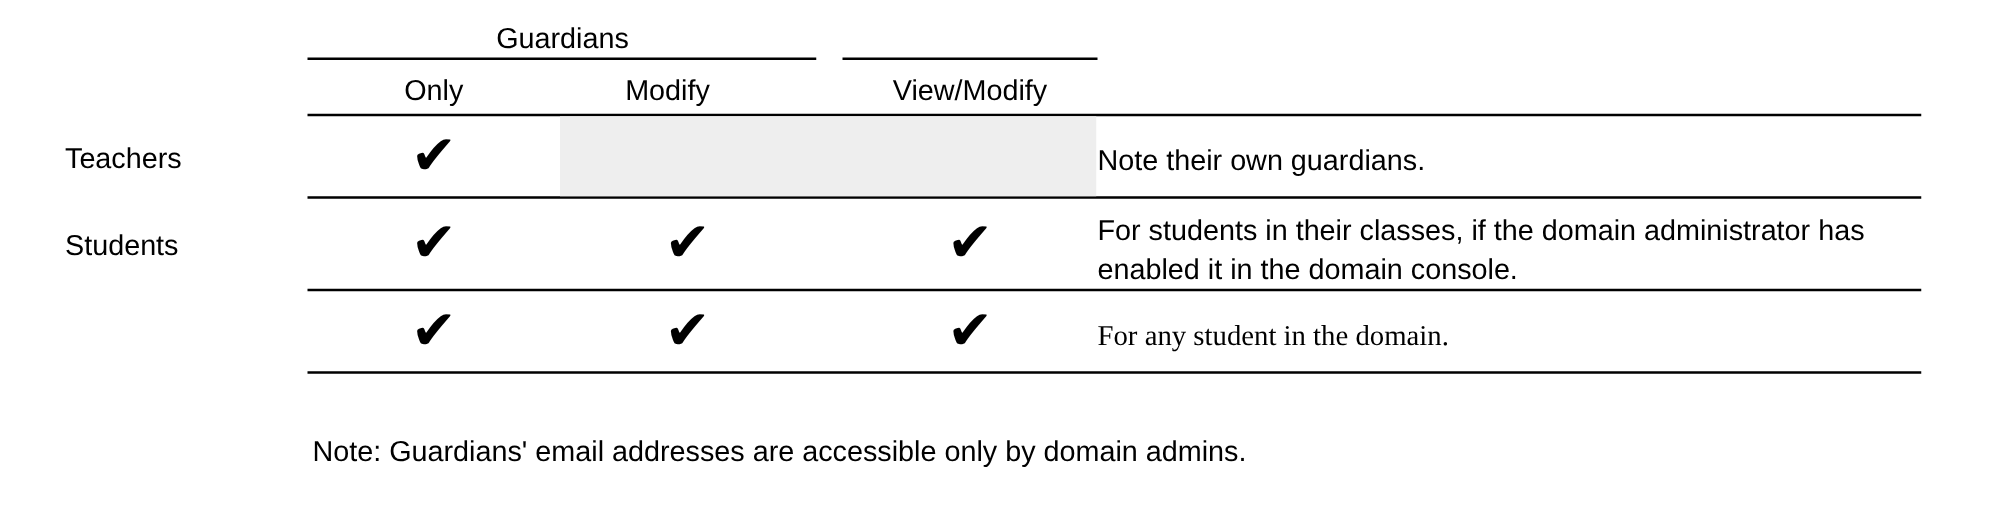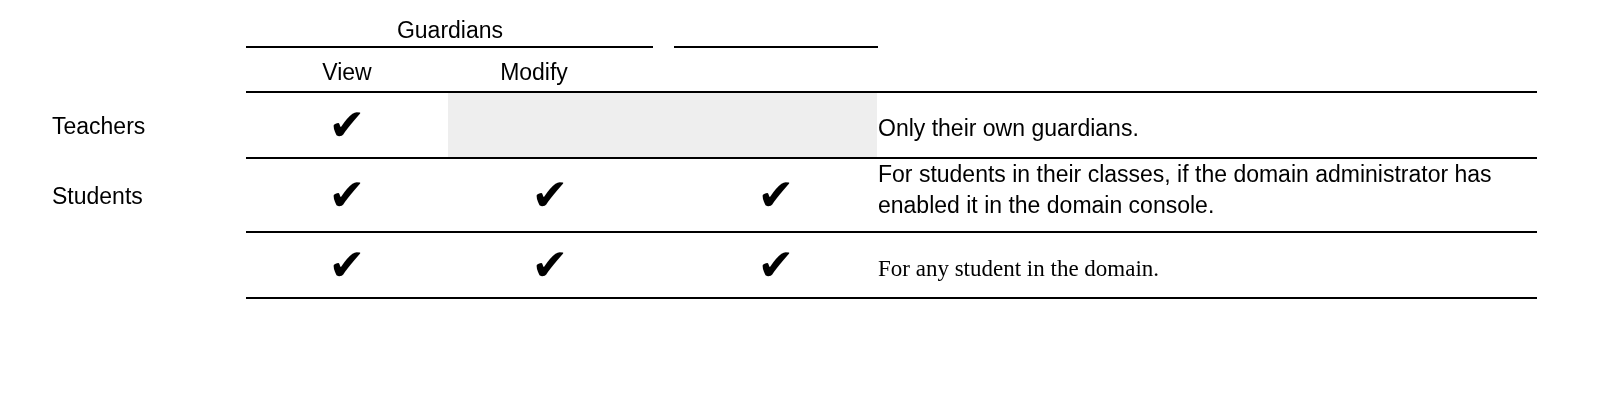--- a/index.html
+++ b/index.html
@@ -65,39 +65,41 @@
 </head>
 <body>
 
 <div class="page">
 
   <div class="abs center-anchor hdr" style="left:450px; top:17px;">Guardians</div>
 
   <div class="group-underline" style="left:246px; top:46px; width:407px;"></div>
   <div class="group-underline" style="left:674px; top:46px; width:204px;"></div>
 
-  <div class="abs center-anchor hdr" style="left:347px; top:59px;">View</div>
+  <div class="abs center-anchor hdr" style="left:347px; top:59px;">Only</div>
   <div class="abs center-anchor hdr" style="left:534px; top:59px;">Modify</div>
+  <div class="abs center-anchor hdr" style="left:776px; top:59px;">View/Modify</div>
 
   <div class="rule" style="left:246px; top:91px; width:1291px;"></div>
   <div class="rule" style="left:246px; top:157px; width:1291px;"></div>
   <div class="rule" style="left:246px; top:231px; width:1291px;"></div>
   <div class="rule" style="left:246px; top:297px; width:1291px;"></div>
 
   <div class="disabled-cell"></div>
 
   <div class="abs row-label" style="top:113px;">Teachers</div>
   <div class="check" style="left:317px; top:103px;">✔</div>
-  <div class="note" style="top:113px;">Only their own guardians.</div>
+  <div class="note" style="top:113px;">Note their own guardians.</div>
 
   <div class="abs row-label" style="top:183px;">Students</div>
   <div class="check" style="left:317px; top:173px;">✔</div>
   <div class="check" style="left:520px; top:173px;">✔</div>
   <div class="check" style="left:746px; top:173px;">✔</div>
-  <div class="note" style="top:159px;">For students in their classes, if the domain administrator has enabled it in the domain console.</div>
+  <div class="note" style="top:169px;">For students in their classes, if the domain administrator has enabled it in the domain console.</div>
 
   <div class="check" style="left:317px; top:243px;">✔</div>
   <div class="check" style="left:520px; top:243px;">✔</div>
   <div class="check" style="left:746px; top:243px;">✔</div>
   <div class="note" style="top:253px;font-family:Liberation Serif, serif;">For any student in the domain.</div>
 
+  <div class="footnote">Note: Guardians' email addresses are accessible only by domain admins.</div>
 
 </div>
 
 </body></html>

